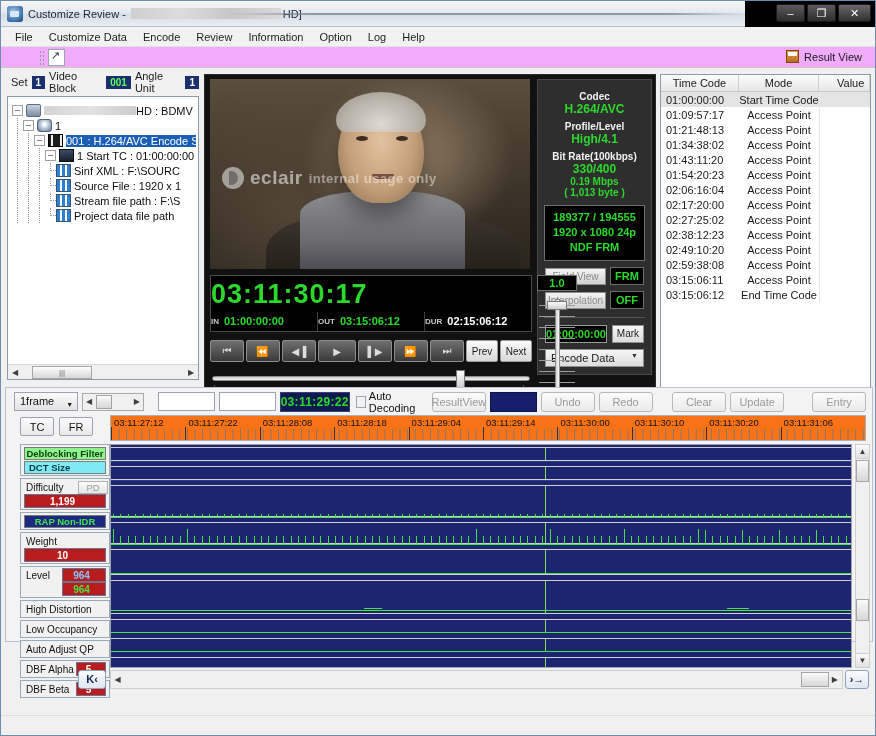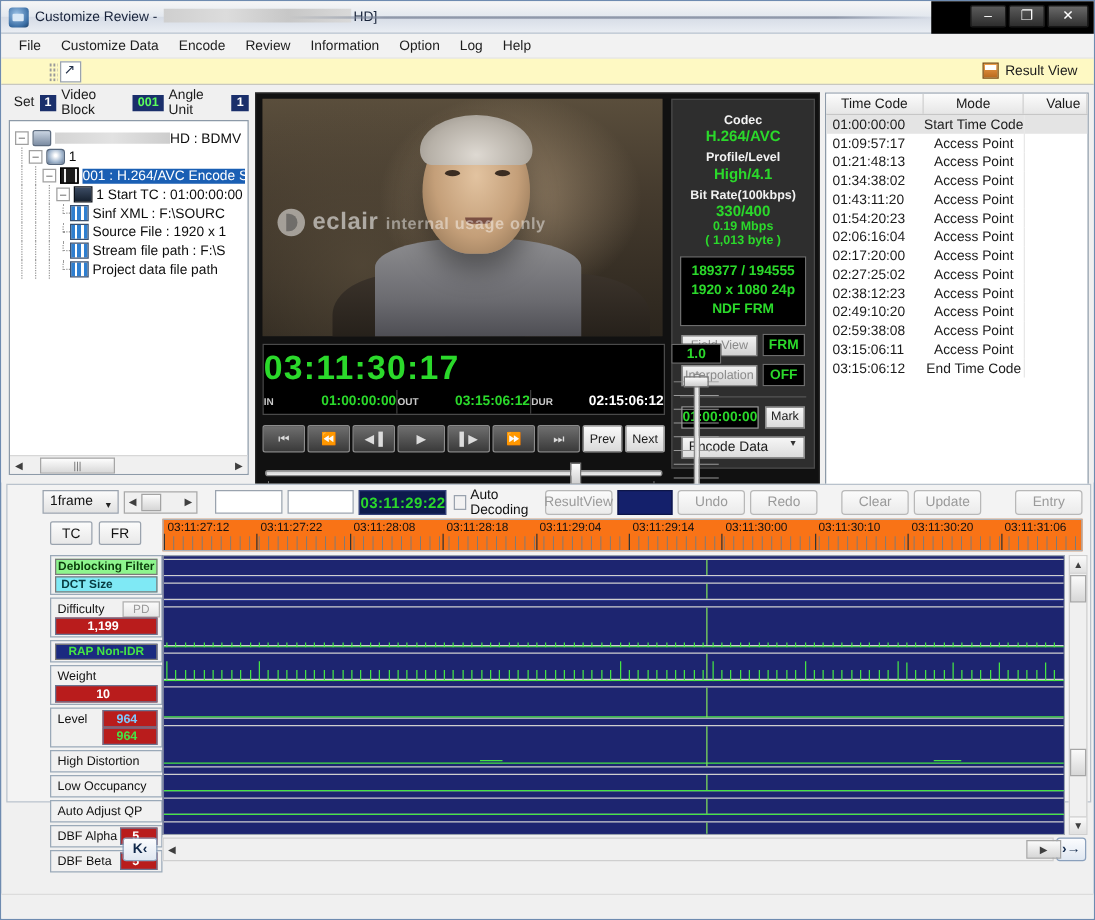--- a/index.html
+++ b/index.html
@@ -66,21 +66,21 @@
   .menubar {
     height: 20px; display: flex; align-items: center;
     background: #f2f2f2;
     border-bottom: 1px solid #e2e2e2;
     padding-left: 6px;
   }
   .menuitem { padding: 2px 8px; color: #1d1d1d; font-size: 11px; cursor: default;}
 
   
   .toolbar {
-    height: 21px; background: #fef9c3;
+    height: 21px; background: #f0abfc;
     border-bottom: 1px solid #c8c8c0;
     display: flex; align-items: center; position: relative; padding-left: 36px;
   }
   .tb-grip { width: 7px; height: 15px; margin-left: 2px;
     background-image: radial-gradient(circle, #9a9a9a 1px, transparent 1px);
     background-size: 3px 4px; }
   .tb-btn {
     width: 17px; height: 17px; border: 1px solid #9aa3ae; background: #fff;
     margin-left: 2px; position: relative;
   }
@@ -234,21 +234,21 @@
     border:1px solid #8e8e8e; color:#1a1a1a; font-size:11px;
     padding: 2px 18px 2px 5px; position:relative; text-align:left;
   }
   .ci-select:after{content:"▼"; position:absolute; right:5px; top:2px; font-size:7px; color:#333;}
 
   
   .transport { position:absolute; left:5px; top: 200px; width: 322px; height: 165px; }
   .tc-screen { background:#000; border:1px solid #4a4a4a; padding: 2px 0 0 0;}
   .tc-big { color:#2bd92b; font-size: 27px; font-weight:bold; text-align:left; letter-spacing:1px; line-height: 32px;}
   .tc-sub { display:flex; margin-top: 2px; }
-  .tc-cell { flex:1; display:flex; align-items:center; justify-content:space-between; gap:5px;
+  .tc-cell { flex:1; display:flex; align-items:center; justify-content:flex-start; gap:5px;
     border-left:1px solid #3d3d3d; padding: 3px 0 4px 0; text-decoration: underline; }
   .tc-cell:first-child{border-left:none;}
   .tc-k { color:#c9c9c9; font-size: 8px; font-weight:bold;}
   .tc-v { color:#2bd92b; font-size: 11px; font-weight:bold;}
   .tc-v.white { color:#fff; }
   .btnrow { display:flex; margin-top: 8px; gap: 2px; align-items:center;}
   .tbtn {
     background: linear-gradient(180deg,#6f6f6f,#3a3a3a); border:1px solid #8c8c8c;
     color:#dcdcdc; font-size:10px; height: 22px; min-width: 30px;
     display:flex; align-items:center; justify-content:center; border-radius:2px;
@@ -300,21 +300,21 @@
   .jumprow { position:absolute; right: 8px; top: 352px; display:flex; align-items:center; gap:3px;}
   .jbox { width: 26px; height: 18px; background:#fff; border:1px solid #9aa3ae;
     font-size:11px; text-align:center; line-height:16px; color:#1a1a1a;}
   .jcolon { font-size:11px; color:#1a1a1a; }
   .jump-btn { margin-left: 6px; width: 50px; height: 20px; font-size:11px; color:#10284a;
     background: linear-gradient(180deg,#fbfcfe,#dfe7f1); border:1px solid #8aa0bc; border-radius:3px;
     display:flex; align-items:center; justify-content:center;}
 
   
   .lower { position:absolute; left:4px; top: 386px; width: 868px; height: 255px;
-    background:#f3f3f3; border:1px solid #b9c2cc;padding-left:20px; }
+    background:#f3f3f3; border:1px solid #b9c2cc; }
 
   .ctrlbar { display:flex; align-items:center; gap: 4px; height: 24px; padding: 3px 6px 0 8px;}
   .ddl { width: 76px; height: 19px; background: linear-gradient(180deg,#fbfbfb,#e2e2e2);
     border:1px solid #9aa3ae; font-size:11px; padding-left:5px; line-height:17px; position:relative; color:#111;}
   .ddl:after{content:"▼"; position:absolute; right:4px; top:3px; font-size:7px; color:#222;}
   .mini-scroll { width: 74px; height: 18px; border:1px solid #a9a9a9; background:#f0f0f0;
     display:flex; align-items:center; }
   .ms-a { width:12px; text-align:center; font-size:8px; color:#3f3f3f;}
   .ms-t { flex:1; position:relative; height:16px;}
   .ms-th { position:absolute; left:1px; top:1px; width:16px; height:14px;

